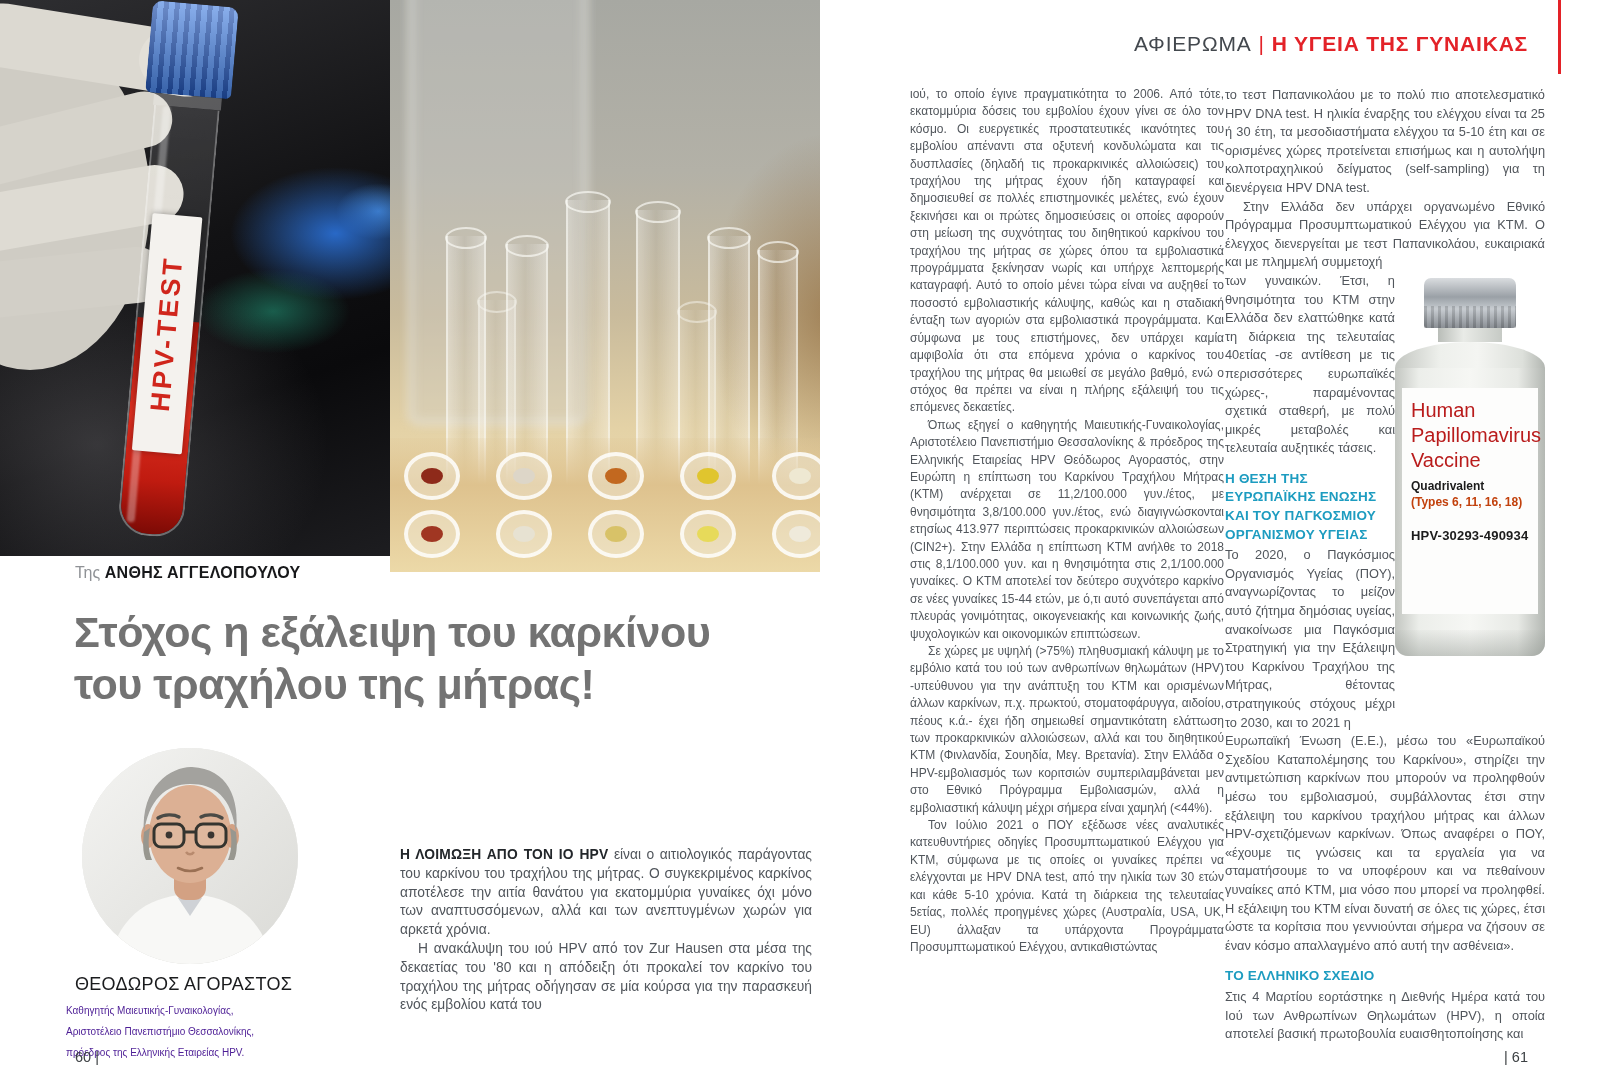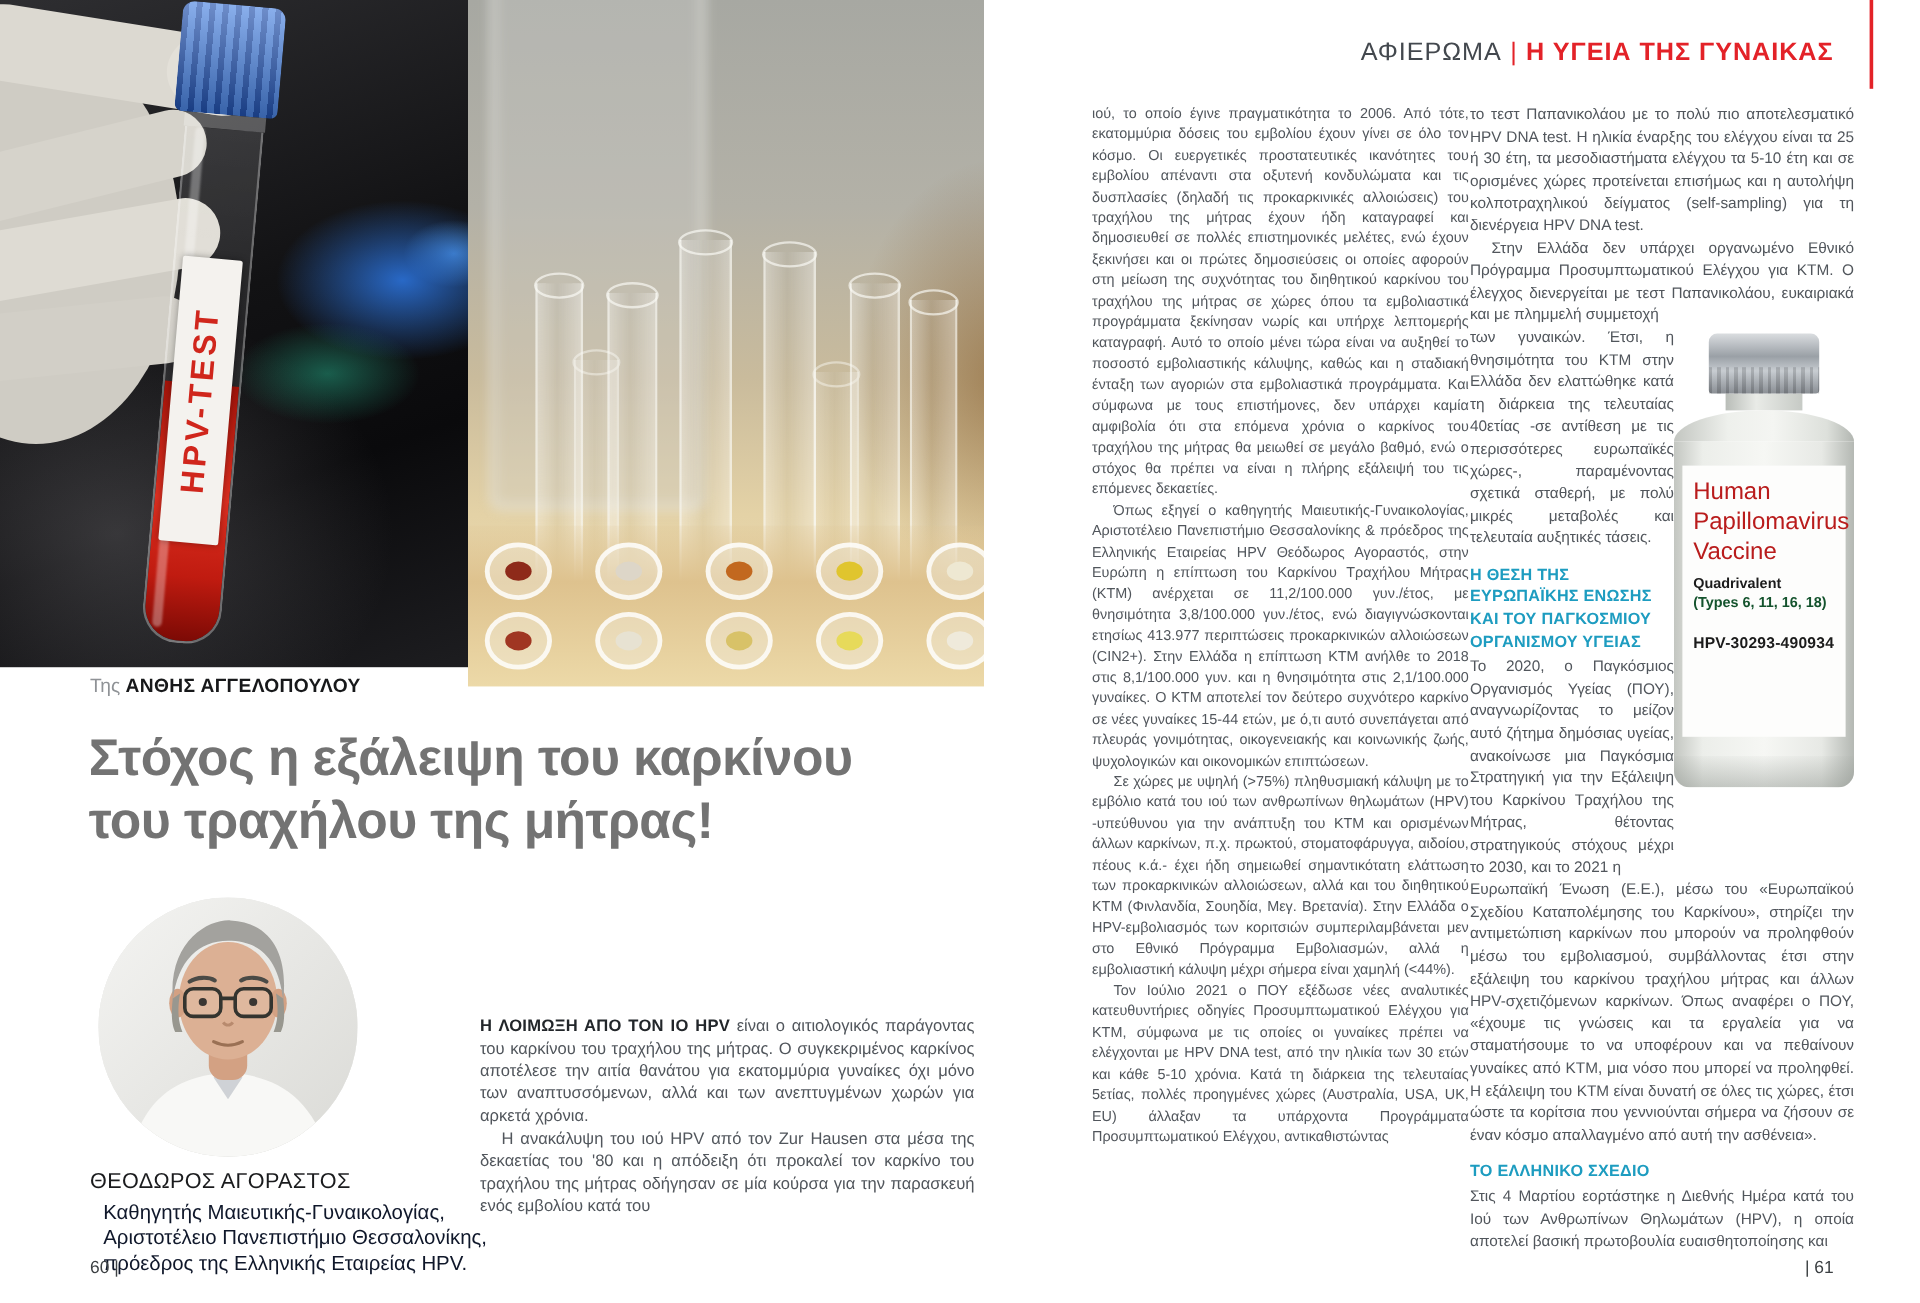--- a/index.html
+++ b/index.html
@@ -51,21 +51,21 @@
   .well i{display:block;width:22px;height:16px;border-radius:50%;}
 
   
   .byline{position:absolute;left:75px;top:564px;font-size:16px;color:#8f9296;}
   .byline b{color:#17181a;font-weight:700;letter-spacing:.3px;}
   .headline{position:absolute;left:74px;top:606px;width:710px;margin:0;
     font-size:43px;font-weight:700;color:#737373;line-height:1.22;letter-spacing:-.5px;}
   .portrait{position:absolute;left:82px;top:748px;width:216px;height:216px;border-radius:50%;
     overflow:hidden;background:#ebebe9;}
   .author-name{position:absolute;left:75px;top:974px;font-size:18px;font-weight:400;color:#1a1b1d;letter-spacing:.3px;}
-  .author-titles{position:absolute;left:86px;top:1000px;font-size:17px;line-height:21px;color:#0f172a;}
+  .author-titles{position:absolute;left:66px;top:1000px;font-size:10px;line-height:21px;color:#4c1d95;}
   .intro{position:absolute;left:400px;top:846px;width:412px;font-size:13.8px;line-height:18.8px;
     color:#51565c;text-align:justify;}
   .intro .lead{font-weight:700;color:#22262a;letter-spacing:.2px;}
   .indent{text-indent:18px;}
   p.body-p{margin:0;}
 
   
   .rp-header{position:absolute;right:72px;top:32px;font-size:21px;letter-spacing:.8px;white-space:nowrap;text-align:center;}
   .rp-header .sec{color:#43484e;font-weight:400;}
   .rp-header .div{color:#e32228;font-weight:400;padding:0 7px;}
@@ -91,21 +91,21 @@
   .vial-shoulder{width:150px;height:26px;border-radius:50% 50% 0 0 / 100% 100% 0 0;
     background:linear-gradient(90deg,#c3c6c1,#eef0ec 30%,#f4f5f2 55%,#dde0db 85%,#b2b6b1);}
   .vial-body{position:relative;width:150px;height:288px;border-radius:0 0 13px 13px;overflow:hidden;
     background:linear-gradient(90deg,#c3c6c1 0%,#eceeea 16%,#f6f7f4 50%,#e7e9e5 82%,#b4b8b3 100%);}
   .vial-body::after{content:"";position:absolute;left:0;right:0;bottom:0;height:26px;
     background:linear-gradient(180deg,rgba(150,156,150,.05),rgba(140,146,140,.45));}
   .vial-label{position:absolute;left:7px;right:7px;top:20px;height:226px;background:#fdfdfc;
     padding:10px 9px 0 9px;box-sizing:border-box;text-align:left;}
   .vial-label .big{font-size:20px;line-height:1.24;color:#b91c1c;font-weight:400;}
   .vial-label .sub{font-size:12px;line-height:1.3;color:#1b1b1b;font-weight:700;margin-top:7px;}
-  .vial-label .sub2{font-size:12px;line-height:1.3;color:#14532d;font-weight:700;}
+  .vial-label .sub2{font-size:12px;line-height:1.3;color:#c2410c;font-weight:700;}
   .vial-label .code{font-size:13px;color:#1b1b1b;font-weight:700;margin-top:16px;letter-spacing:.2px;}
 
   .folio{position:absolute;top:1049px;font-size:14.5px;color:#3c4043;}
   .folio-left{left:75px;}
   .folio-right{right:72px;text-align:right;}
 </style>
 </head>
 <body>
 
 <div class="spread">

